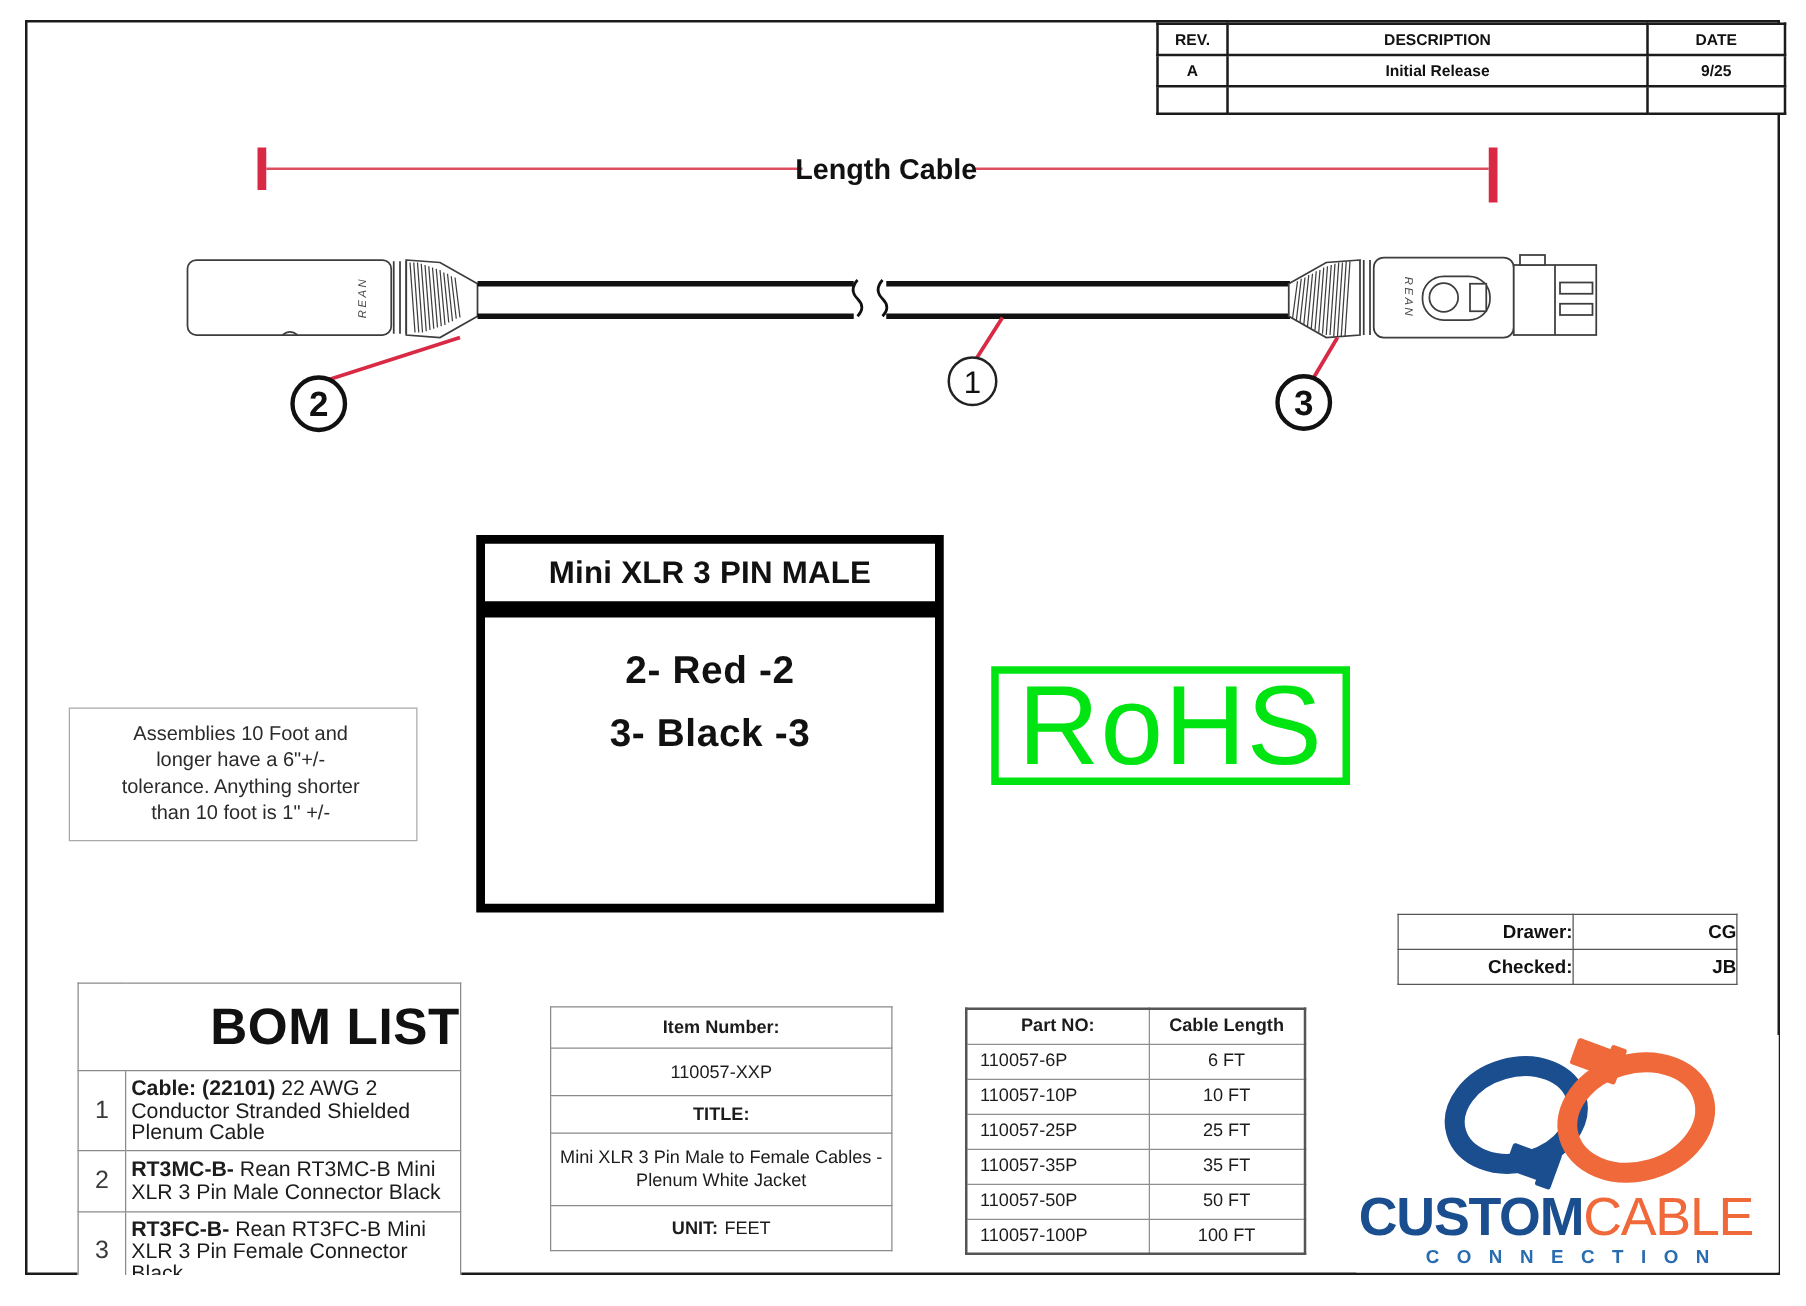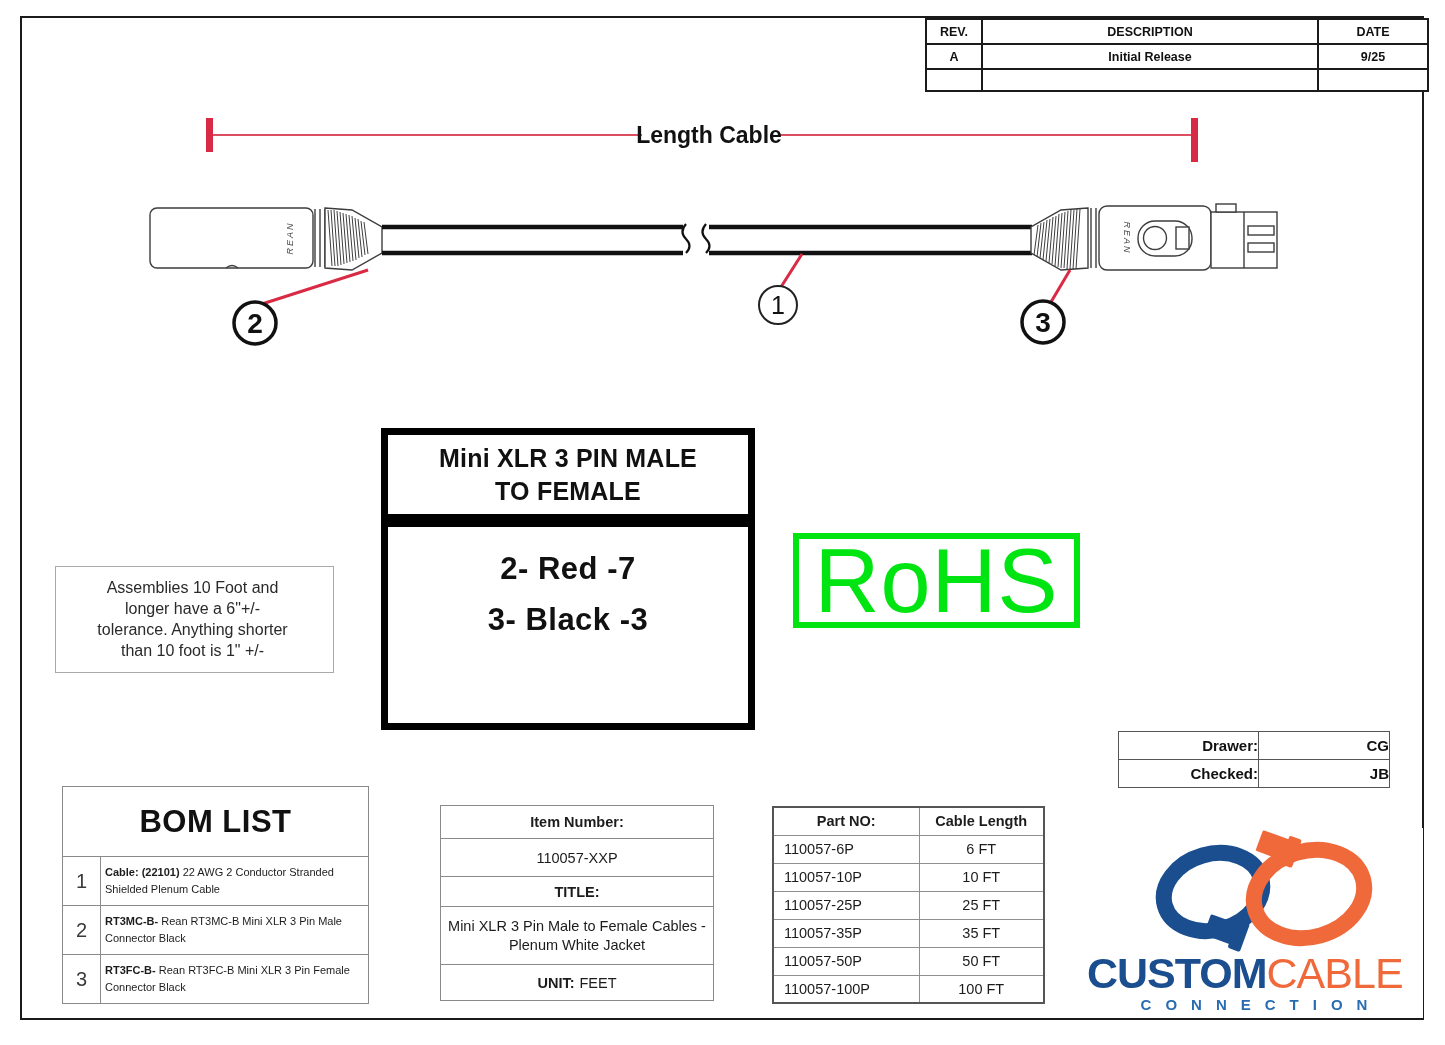--- a/index.html
+++ b/index.html
@@ -30,23 +30,23 @@
   .tol { position:absolute; left:55px; top:566px; width:279px; border:1px solid #a9a9a9; background:#fff; padding:10px 6px 11px 2px; text-align:center; font-size:16px; line-height:21px; color:#2a2a2a; }
 
   
   table.approval { position:absolute; left:1118px; top:731px; border-collapse:collapse; table-layout:fixed; }
   table.approval td { border:1.5px solid #555; text-align:right; font-weight:bold; font-size:15px; height:28px; background:#fff; }
   .ap-c1 { width:140px; } .ap-c2 { width:131px; }
 
   
   table.bom { position:absolute; left:62px; top:786px; border-collapse:collapse; table-layout:fixed; background:#fff; }
   table.bom td { border:1px solid #8a8a8a; }
-  .bom-title { height:70px; text-align:center; font-weight:bold; font-size:31px; letter-spacing:0.5px; }
+  .bom-title { height:70px; text-align:right; font-weight:bold; font-size:41px; letter-spacing:0.5px; }
   .bom-no { width:38px; text-align:center; font-size:20px; color:#3a3a3a; font-weight:400; }
-  .bom-desc { width:268px; font-size:11px; line-height:17.5px; padding:5px 2px 5px 4px; color:#1c1c1c; }
+  .bom-desc { width:268px; font-size:17px; line-height:17.5px; padding:5px 2px 5px 4px; color:#1c1c1c; }
   .bom-desc b { font-weight:bold; }
   .bom-r td { height:49px; }
 
   
   table.item { position:absolute; left:440px; top:805px; border-collapse:collapse; table-layout:fixed; background:#fff; }
   table.item td { border:1px solid #8a8a8a; width:273px; text-align:center; font-size:14.5px; color:#1c1c1c; padding:2px 6px; }
   td.it-bold { font-weight:bold; font-size:15px; }
   .it-r1 { height:33px; } .it-r2 { height:38px; } .it-r3 { height:30px; } .it-r4 { height:58px; line-height:19px; } .it-r5 { height:36px; }
   .it-unit-val { margin-left:5px; }
 
@@ -146,25 +146,24 @@
     <g>
       <line x1="1021" y1="202" x2="1040" y2="170" stroke="#d92a45" stroke-width="3"></line>
       <circle cx="1013" cy="222" r="21" fill="#fff" stroke="#111" stroke-width="3.5"></circle>
       <text x="1013" y="232" text-anchor="middle" font-size="28" font-weight="bold" fill="#111" font-family="Liberation Sans, sans-serif">3</text>
     </g>
   </svg>
 
   <div class="spec-box">
     <div class="spec-header">
       <div>Mini XLR 3 PIN MALE</div>
-      <div>TO FEMALE</div>
     </div>
     <div class="spec-divider"></div>
     <div class="spec-body">
-      <div class="pin-line">2- Red -7</div>
+      <div class="pin-line">2- Red -2</div>
       <div class="pin-line">3- Black -3</div>
     </div>
   </div>
 
   <div class="rohs">RoHS</div>
 
   <div class="tol">
     <div>Assemblies 10 Foot and</div>
     <div>longer have a 6"+/-</div>
     <div>tolerance. Anything shorter</div>

